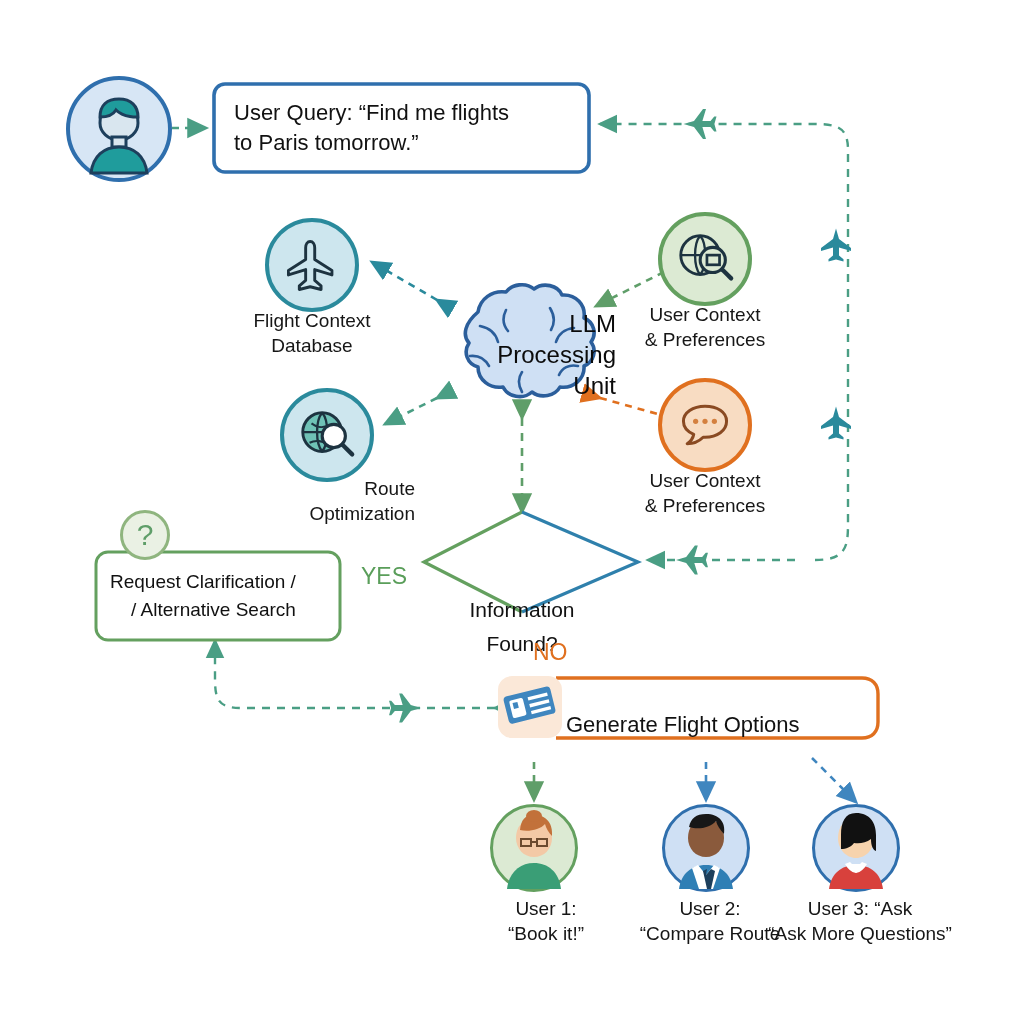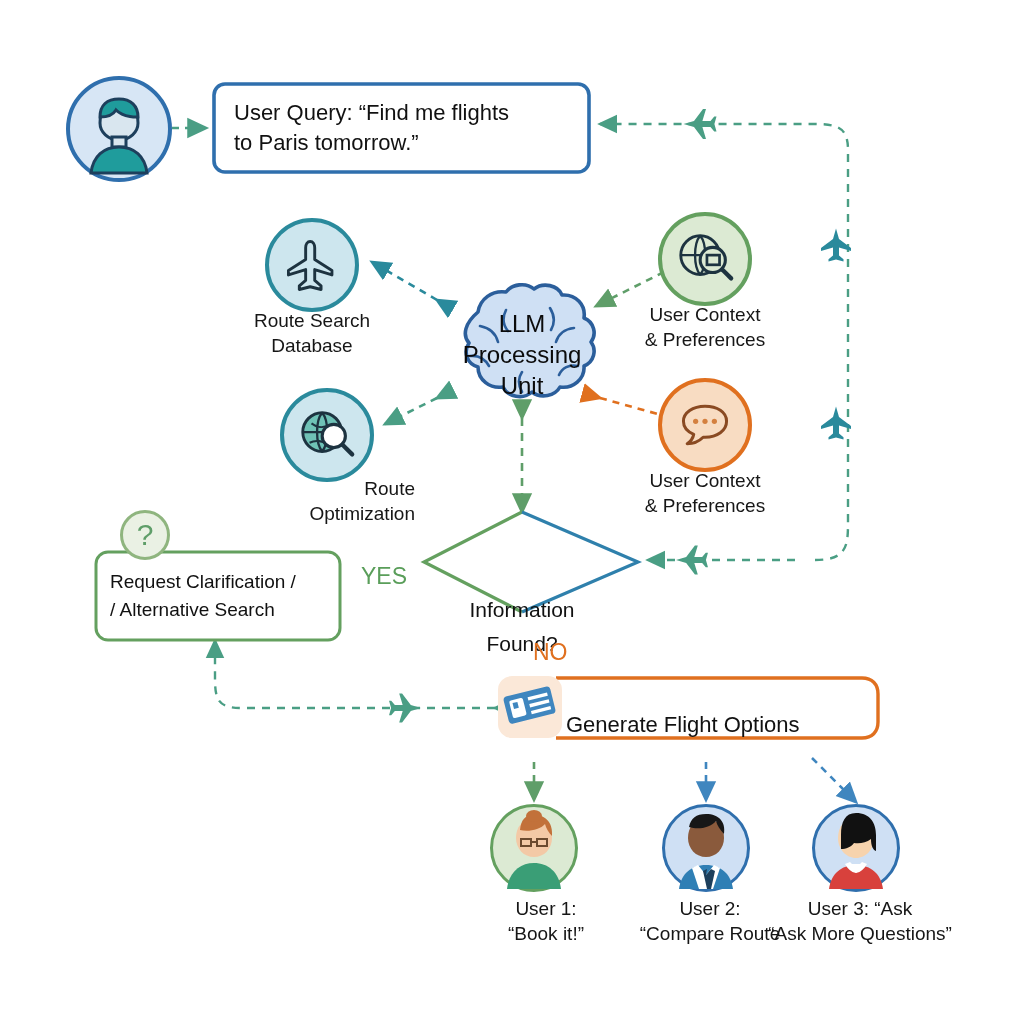--- a/index.html
+++ b/index.html
@@ -68,21 +68,21 @@
     text-align: center;
     font-size: 21px;
     line-height: 34px;
     color: #111111;
     white-space: pre-line;
     margin-top: 45px;
   }
 
   .brain-text {
     position: absolute;
-    text-align: center;
+    text-align: right;
     font-size: 24px;
     line-height: 31px;
     color: #0b0b0b;
     white-space: pre-line;
   }
 </style>
 </head>
 <body>
 
 <div id="canvas">
@@ -170,21 +170,21 @@
   <div class="box" style="left:214px; top:84px; width:375px; height:88px; border:none; background:transparent; padding:0 20px;">
     <span class="box-text" style="font-size:22px; line-height:30px;">User Query: “Find me flights
 to Paris tomorrow.”</span>
   </div>
 
   <div class="circ" style="left:265px; top:218px; width:94px; height:94px; background:#cde6ee; border:4px solid #2a8a9c;">
     <svg width="58" height="58" viewBox="0 0 64 64">
       <path d="M30 6c3 0 5 3 5 7v13l19 12v5l-19-6v12l7 6v4l-12-3-12 3v-4l7-6V37L6 43v-5l19-12V13c0-4 2-7 5-7z" fill="none" stroke="#1d3340" stroke-width="3.2" stroke-linejoin="round"></path>
     </svg>
   </div>
-  <div class="caption" style="left:222px; top:308px; width:180px;">Route Search
+  <div class="caption" style="left:222px; top:308px; width:180px;">Flight Context
 Database</div>
 
   <div class="circ" style="left:280px; top:388px; width:94px; height:94px; background:#cde6ee; border:4px solid #2a8a9c;">
     <svg width="62" height="62" viewBox="0 0 64 64">
       <circle cx="27" cy="29" r="20" fill="#6fc2b6" stroke="#1d3340" stroke-width="3"></circle>
       <path d="M7 29h40M27 9c7 8 7 32 0 40M27 9c-7 8-7 32 0 40" fill="none" stroke="#1d3340" stroke-width="2.4"></path>
       <path d="M16 20c5 4 12 5 18 2M14 40c6-3 14-2 20 2" fill="none" stroke="#1d3340" stroke-width="2.2"></path>
       <circle cx="39" cy="33" r="12" fill="#ffffff" stroke="#1d3340" stroke-width="3.2"></circle>
       <path d="M48 42 L58 52" stroke="#1d3340" stroke-width="4.4" stroke-linecap="round"></path>
     </svg>
@@ -232,21 +232,21 @@
   <div class="diamond-text" style="left:452px; top:548px; width:140px;">Information
 Found?</div>
 
   <div class="edge-label" style="left:361px; top:563px; color:#5a9e5a;">YES</div>
   <div class="edge-label" style="left:533px; top:639px; color:#e0701f;">NO</div>
 
   <div class="circ" style="left:120px; top:510px; width:50px; height:50px; background:#eaf1e4; border:3px solid #8fb57f;">
     <span style="font-size:30px; color:#5f9e69; line-height:1;">?</span>
   </div>
 
-  <div class="box" style="left:96px; top:552px; width:244px; height:88px; border:none; background:transparent; padding:0 14px;">
+  <div class="box" style="left:96px; top:552px; width:244px; height:88px; border:none; background:transparent; padding:0 14px;text-align:right;">
     <span class="box-text" style="font-size:19px; line-height:28px;">Request Clarification /
 / Alternative Search</span>
   </div>
 
   <div class="node" style="left:498px; top:676px; width:64px; height:62px; background:#fbe8d8; border-radius:14px;">
     <svg width="56" height="54" viewBox="0 0 56 54" style="margin:4px 0 0 4px;">
       <g transform="rotate(-14 28 27)">
         <rect x="4" y="11" width="48" height="28" rx="4" fill="#3f86bf"></rect>
         <rect x="9" y="16" width="14" height="18" rx="2" fill="#ffffff"></rect>
         <rect x="12" y="19" width="5" height="6" fill="#3f86bf"></rect>

